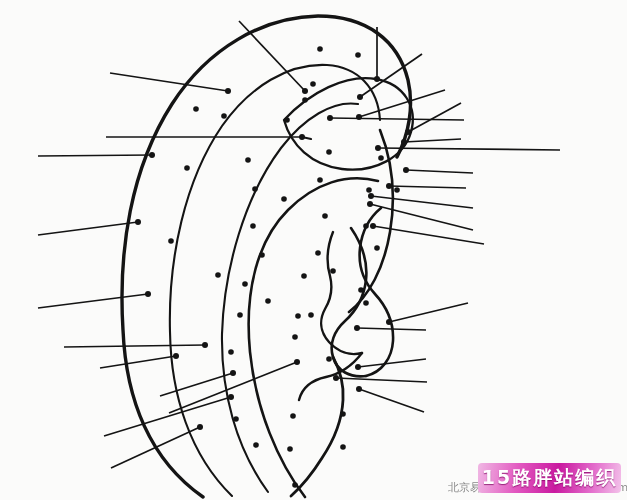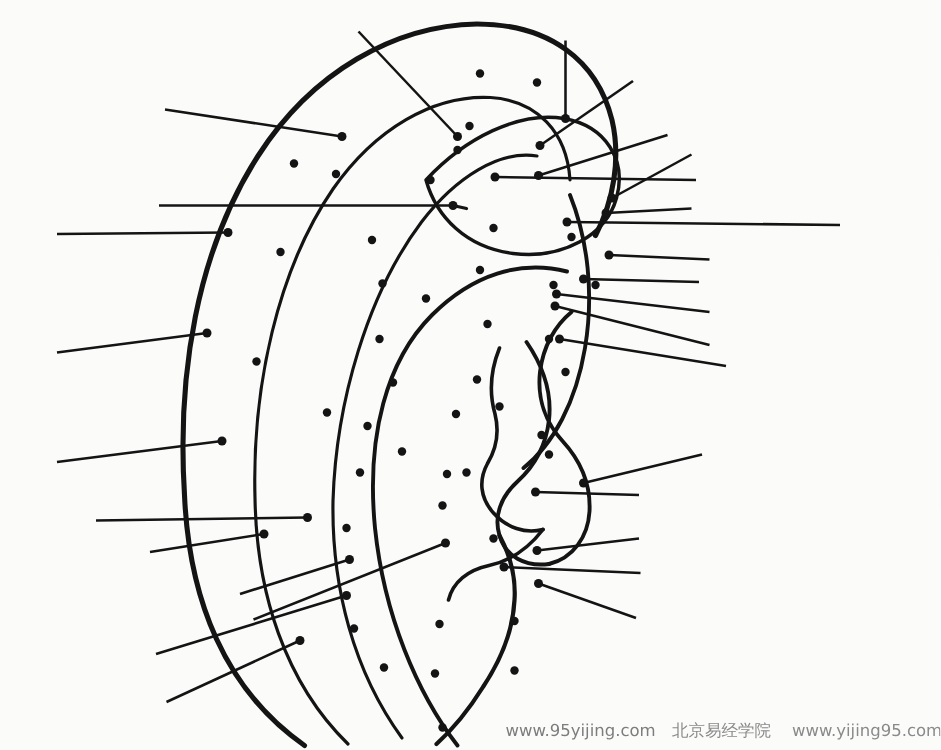--- a/index.html
+++ b/index.html
@@ -254,17 +254,19 @@
       <div class="lbl sm" style="left: 175px; top: 183px;"></div>
       <div class="lbl sm" style="left: 250px; top: 419px;"></div>
       <div class="lbl sm" style="left: 278px; top: 412px;"></div>
       <div class="lbl sm" style="left: 327px; top: 411px;"></div>
       <div class="lbl sm" style="left: 283px; top: 438px;"></div>
       <div class="lbl sm" style="left: 325px; top: 442px;"></div>
       <div class="lbl sm" style="left: 259px; top: 455px;"></div>
       <div class="lbl sm" style="left: 293px; top: 473px;"></div>
     </div>
 
-  <div class="wm" style="left: 337px; top: 487px;">www.95yijing.com</div>
   <div class="wm wm2" style="left: 448px; top: 487px;">北京易经学院</div>
   <div class="wm wm2" style="left: 528px; top: 487px;">www.yijing95.com</div>
 
+  <div id="badge">
+    <span>15路胖站编织</span>
+  </div>
 </div>
 
 </body></html>

